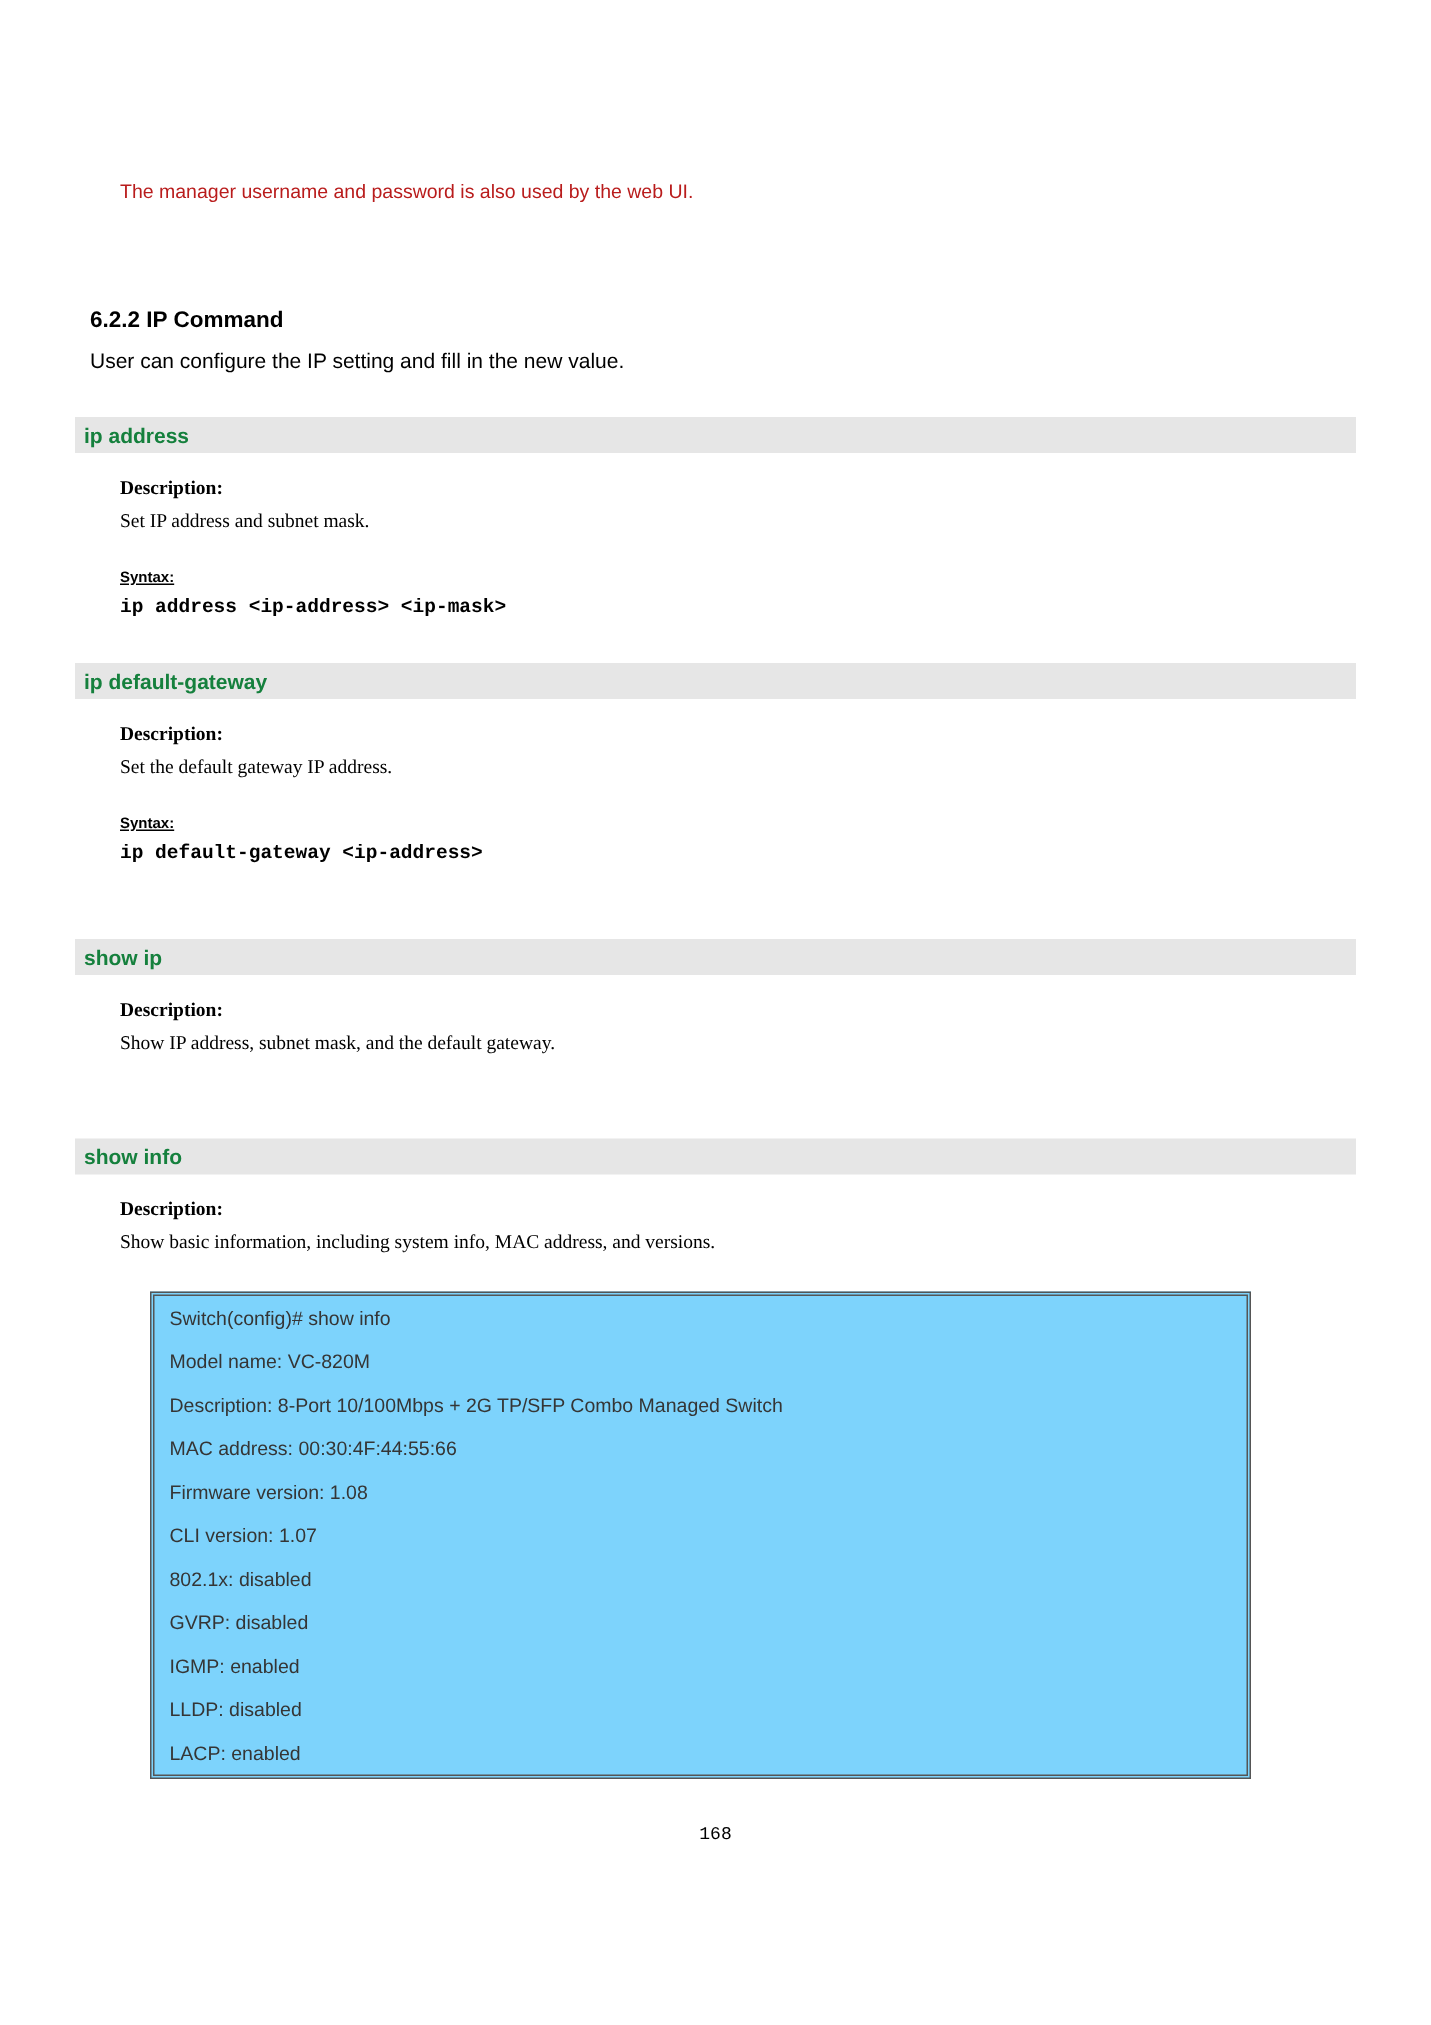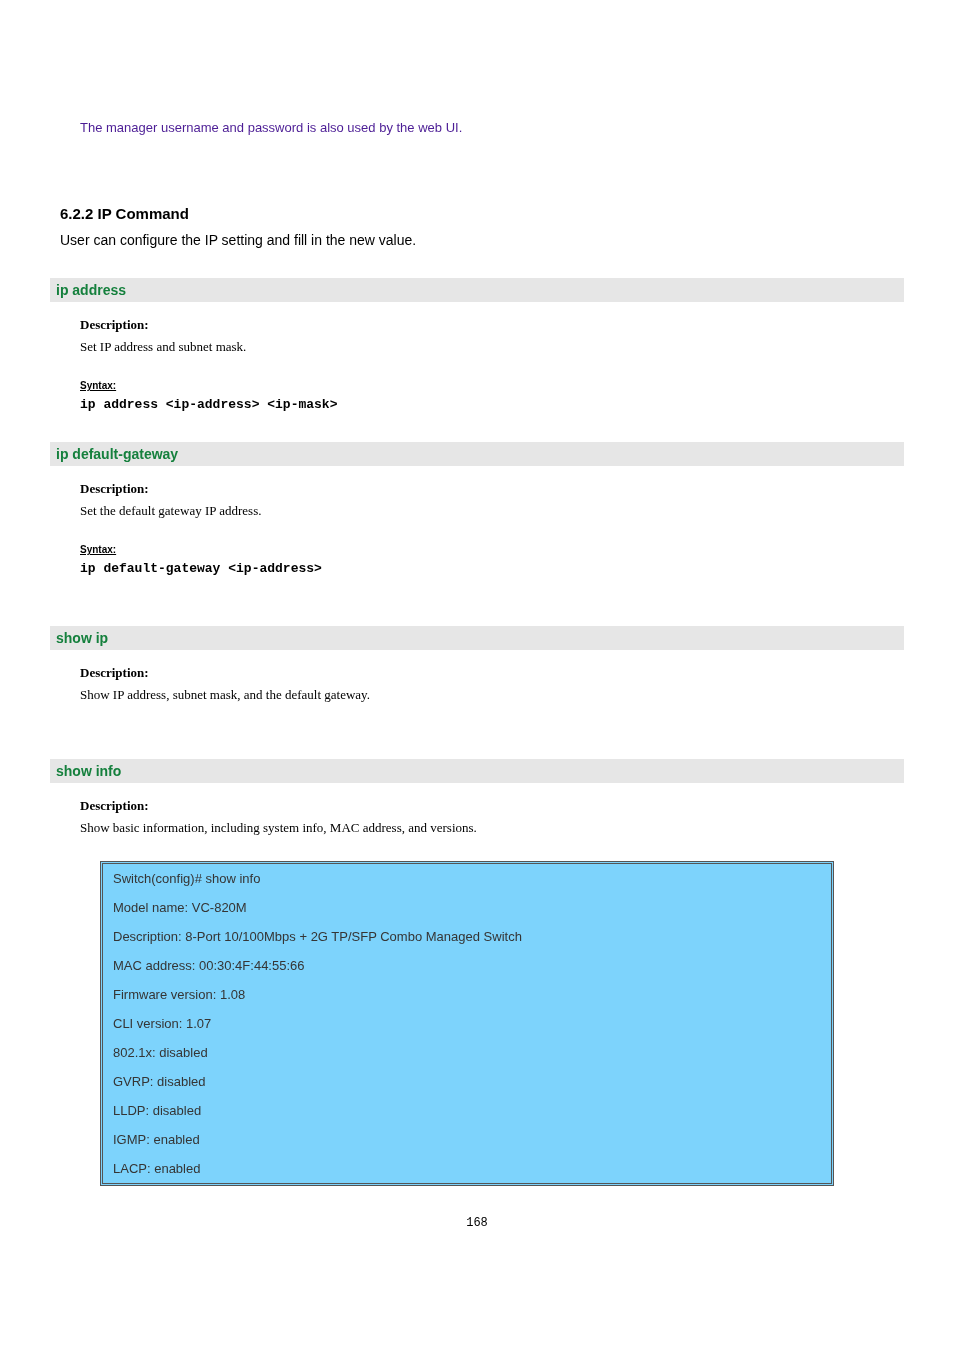--- a/index.html
+++ b/index.html
@@ -9,21 +9,21 @@
     font-family: Arial, Helvetica, sans-serif;
     font-size: 14px;
     color: #000000;
     width: 954px;
   }
   .page {
     padding: 0 60px 40px 60px;
     box-sizing: border-box;
   }
   .note-blue {
-    color: #4c1d95;
+    color: #b91c1c;
     font-size: 13px;
     margin-top: 120px;
     margin-left: 20px;
   }
   .section-heading {
     font-weight: bold;
     font-size: 15px;
     margin-top: 70px;
     margin-bottom: 10px;
   }
@@ -124,20 +124,20 @@
 
   <div class="terminal-box">
     <div class="line">Switch(config)# show info</div>
     <div class="line">Model name: VC-820M</div>
     <div class="line">Description: 8-Port 10/100Mbps + 2G TP/SFP    Combo Managed Switch</div>
     <div class="line">MAC address: 00:30:4F:44:55:66</div>
     <div class="line">Firmware version: 1.08</div>
     <div class="line">CLI version: 1.07</div>
     <div class="line">802.1x: disabled</div>
     <div class="line">GVRP: disabled</div>
+    <div class="line">IGMP: enabled</div>
     <div class="line">LLDP: disabled</div>
-    <div class="line">IGMP: enabled</div>
     <div class="line">LACP: enabled</div>
   </div>
 
   <div class="page-number">168</div>
 
 </div>
 
 </body></html>

